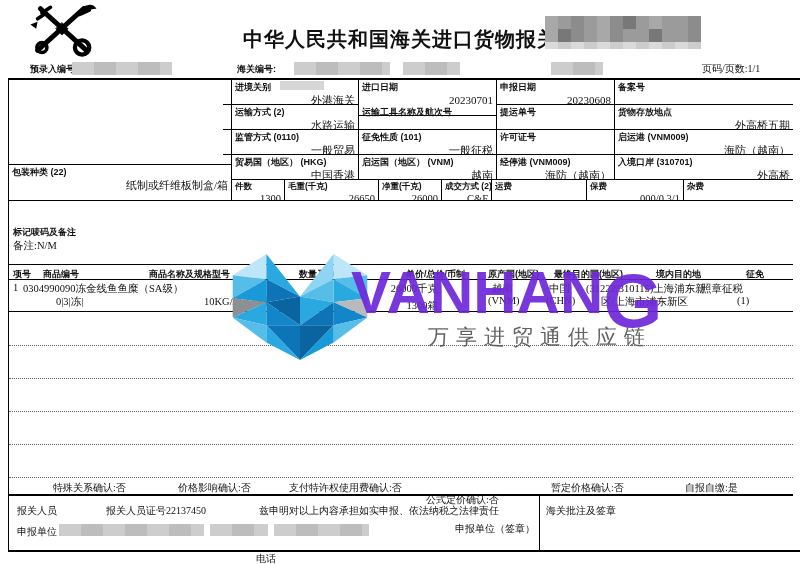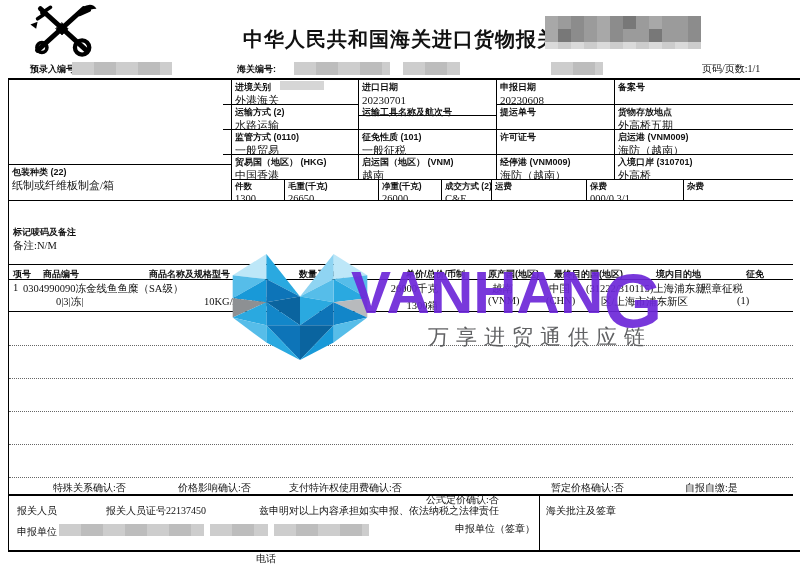--- a/index.html
+++ b/index.html
@@ -1,20 +1,20 @@
 <!DOCTYPE html>
 <html><head>
 <meta charset="utf-8">
 <style>
   html,body{margin:0;padding:0;background:#fff;}
   #page{position:relative;width:800px;height:564px;background:#fff;overflow:hidden;
         font-family:"Liberation Serif",serif;color:#111;}
   .abs{position:absolute;}
   .lbl{font:bold 9px "Liberation Sans",sans-serif;color:#111;white-space:nowrap;}
-  .val{font:11px "Liberation Serif",serif;color:#111;white-space:nowrap;}
+  .val{font:11px "Liberation Serif",serif;color:#111;white-space:nowrap;text-align:right;}
   
   #title{position:absolute;left:243px;top:26px;font-size:20px;font-weight:bold;
          letter-spacing:1px;font-family:"Liberation Serif",serif;white-space:nowrap;}
   .redact{background:repeating-linear-gradient(90deg,#cdcdcd 0 22px,#bdbdbd 22px 44px);}
   .mosaic{position:absolute;left:545px;top:16px;display:grid;
           grid-template-columns:repeat(12,13px);grid-auto-rows:13px;}
   .mosaic span{width:13px;height:13px;background:#9b9b9b;}
   .mosaic span:nth-child(3n){background:#8c8c8c;}
   .mosaic span:nth-child(4n+1){background:#a8a8a8;}
   .mosaic span:nth-child(7n){background:#787878;}

